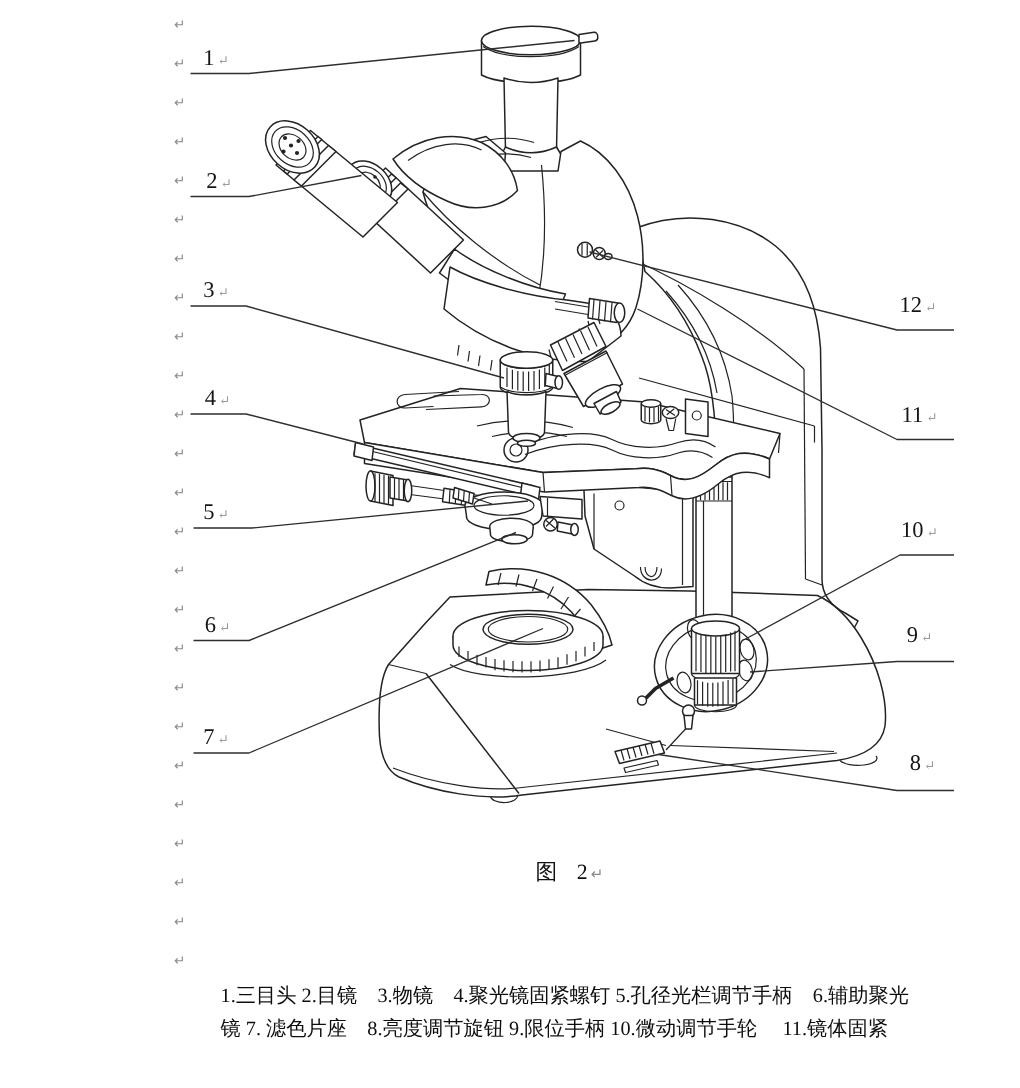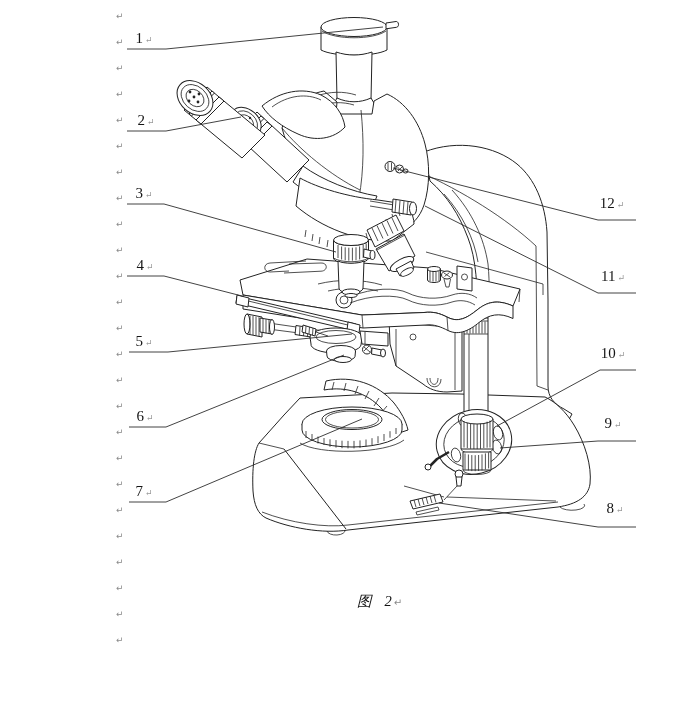--- a/index.html
+++ b/index.html
@@ -9,21 +9,21 @@
   #fig-svg path,#fig-svg ellipse,#fig-svg circle,#fig-svg line,#fig-svg polyline{
         stroke:#232323;stroke-width:1;fill:none;stroke-linejoin:round;}
   #fig-svg .w{fill:#ffffff;}
   #fig-svg .thin{stroke-width:.8;}
   #fig-svg .dot{fill:#232323;stroke:none;}
   #fig-svg .leader{fill:none;stroke:#2e2e2e;stroke-width:.9;}
   #fig-svg text{stroke:none;}
   .pm{font:9px "DejaVu Sans",sans-serif;fill:#8a8a8a;}
   .co{font:15px "Liberation Serif","DejaVu Serif",serif;fill:#151515;text-anchor:middle;}
   .pm2{font-size:9px;fill:#999;}
-  .caption{position:absolute;left:357px;top:592px;font-size:14.5px;white-space:nowrap;font-style:italic;}
+  .caption{position:absolute;left:357px;top:572px;font-size:14.5px;white-space:nowrap;}
   .cap-num{margin-left:13px;}
   .pmark{color:#8a8a8a;font-size:10px;margin-left:2px;font-family:"DejaVu Sans",sans-serif;}
   .legend{position:absolute;left:147px;top:653px;font-size:13.5px;line-height:22px;
           white-space:nowrap;color:#0e0e0e;}
 </style>
 </head>
 <body>
 
 <div class="page">
 
@@ -351,15 +351,17 @@
           <text x="612" y="208" class="co">12<tspan class="pm2" dx="2">↵</tspan></text>
         </g>
       </g>
 </svg>
 
 <div class="caption">
   <span>图</span><span class="cap-num">2</span><span class="pmark">↵</span>
 </div>
 
 <div class="legend">
+  <div class="legend-line"><span>1.三目头 2.目镜　3.物镜　4.聚光镜固紧螺钉 5.孔径光栏调节手柄　6.辅助聚光</span></div>
+  <div class="legend-line"><span>镜 7. 滤色片座　8.亮度调节旋钮 9.限位手柄 10.微动调节手轮　 11.镜体固紧</span></div>
 </div>
 
 </div>
 
 </body></html>

